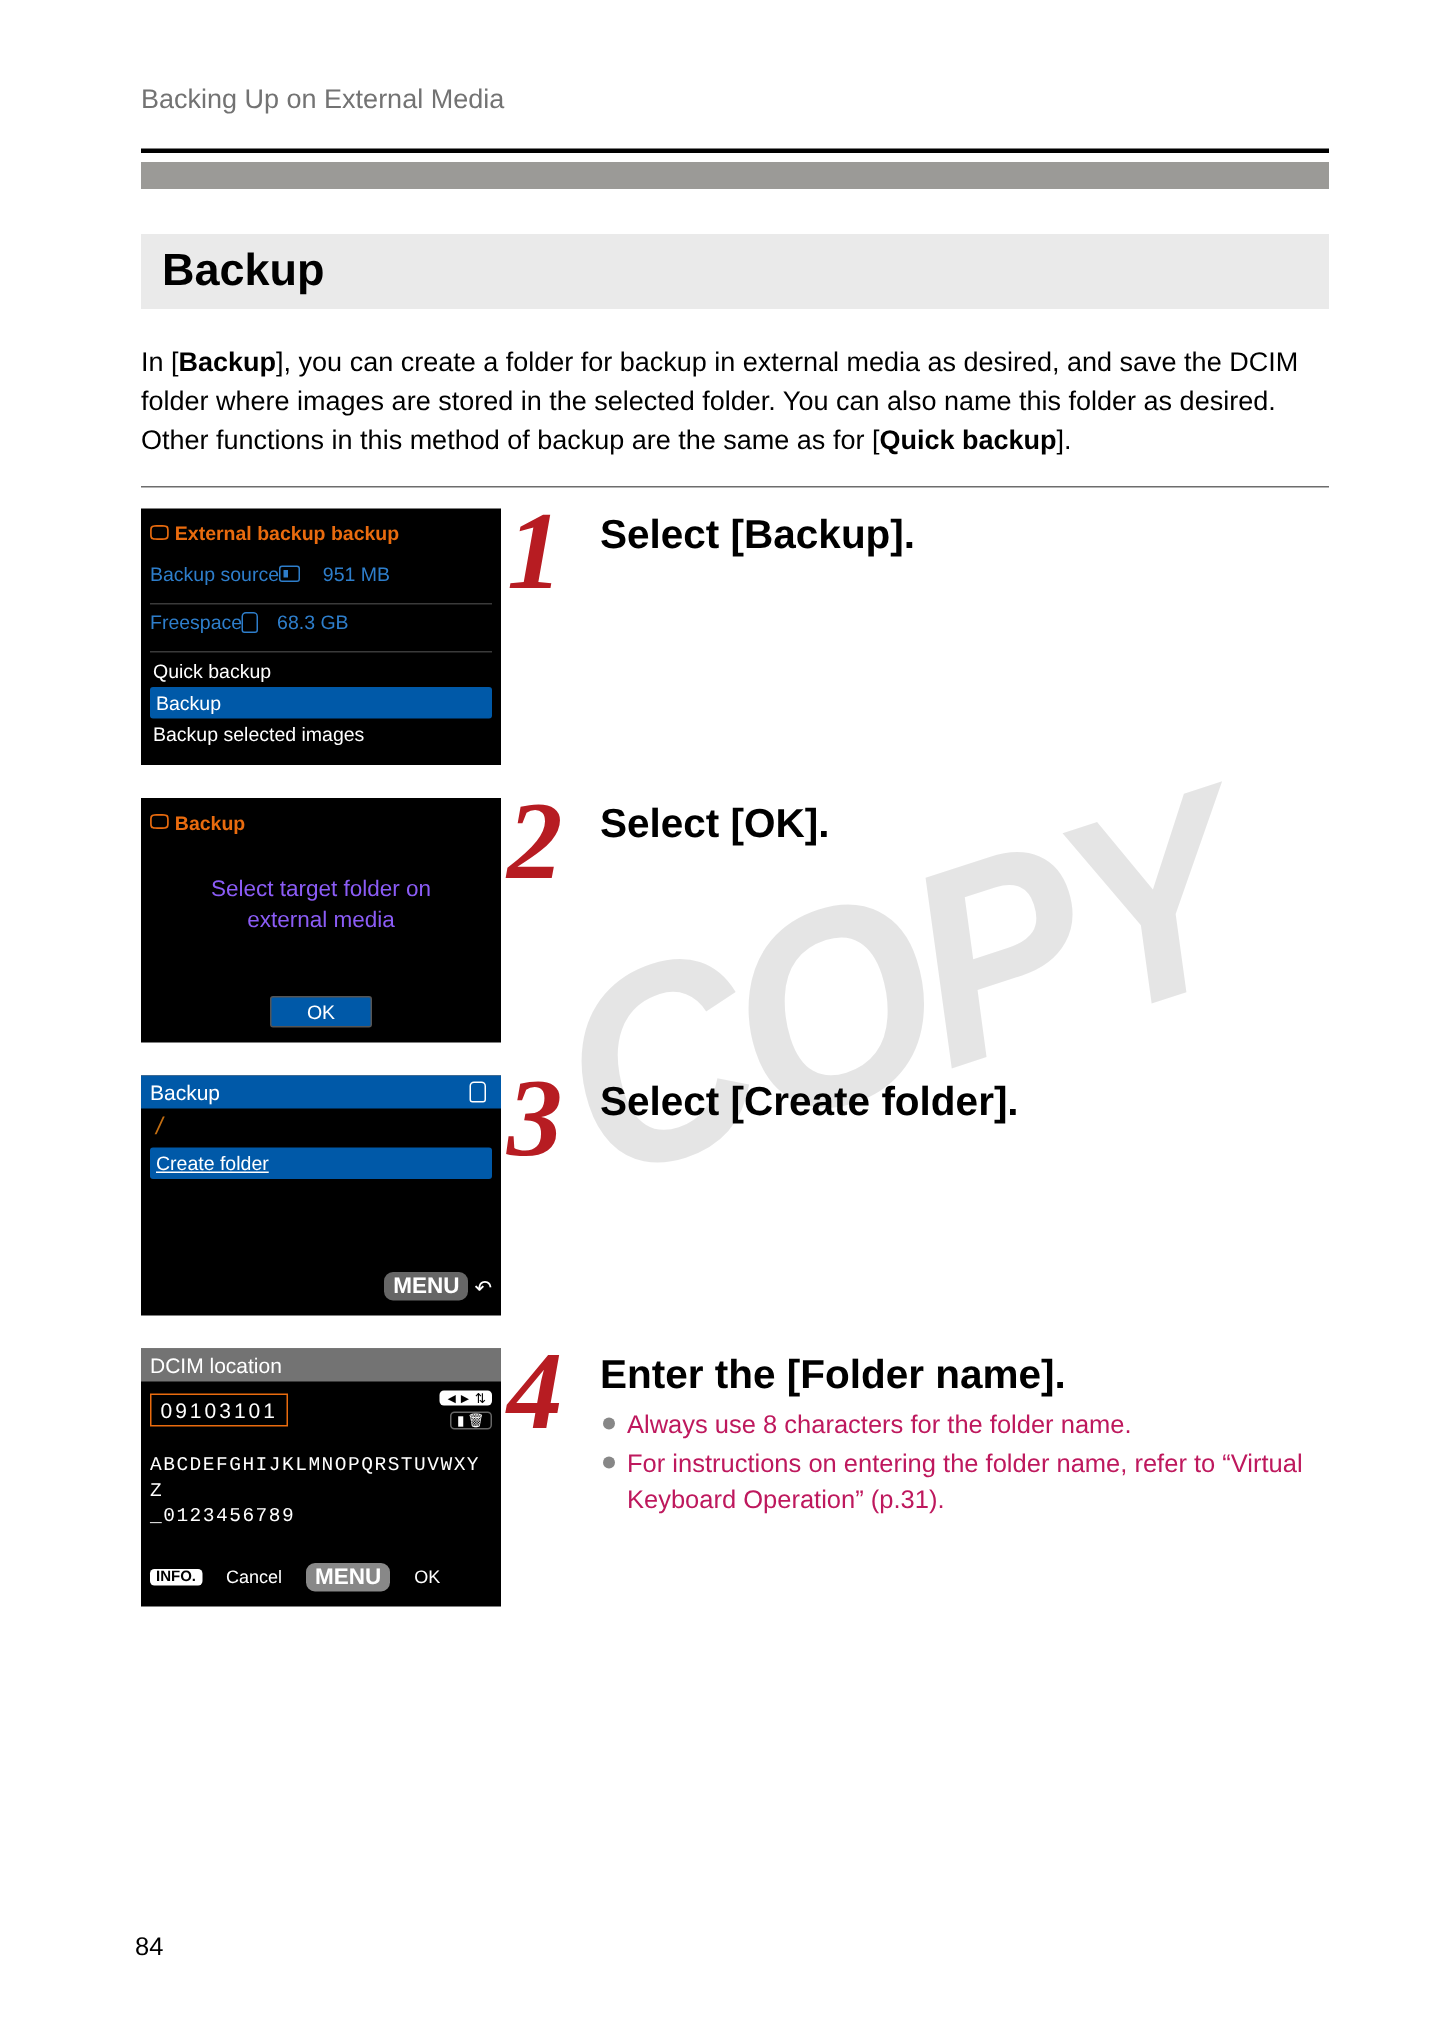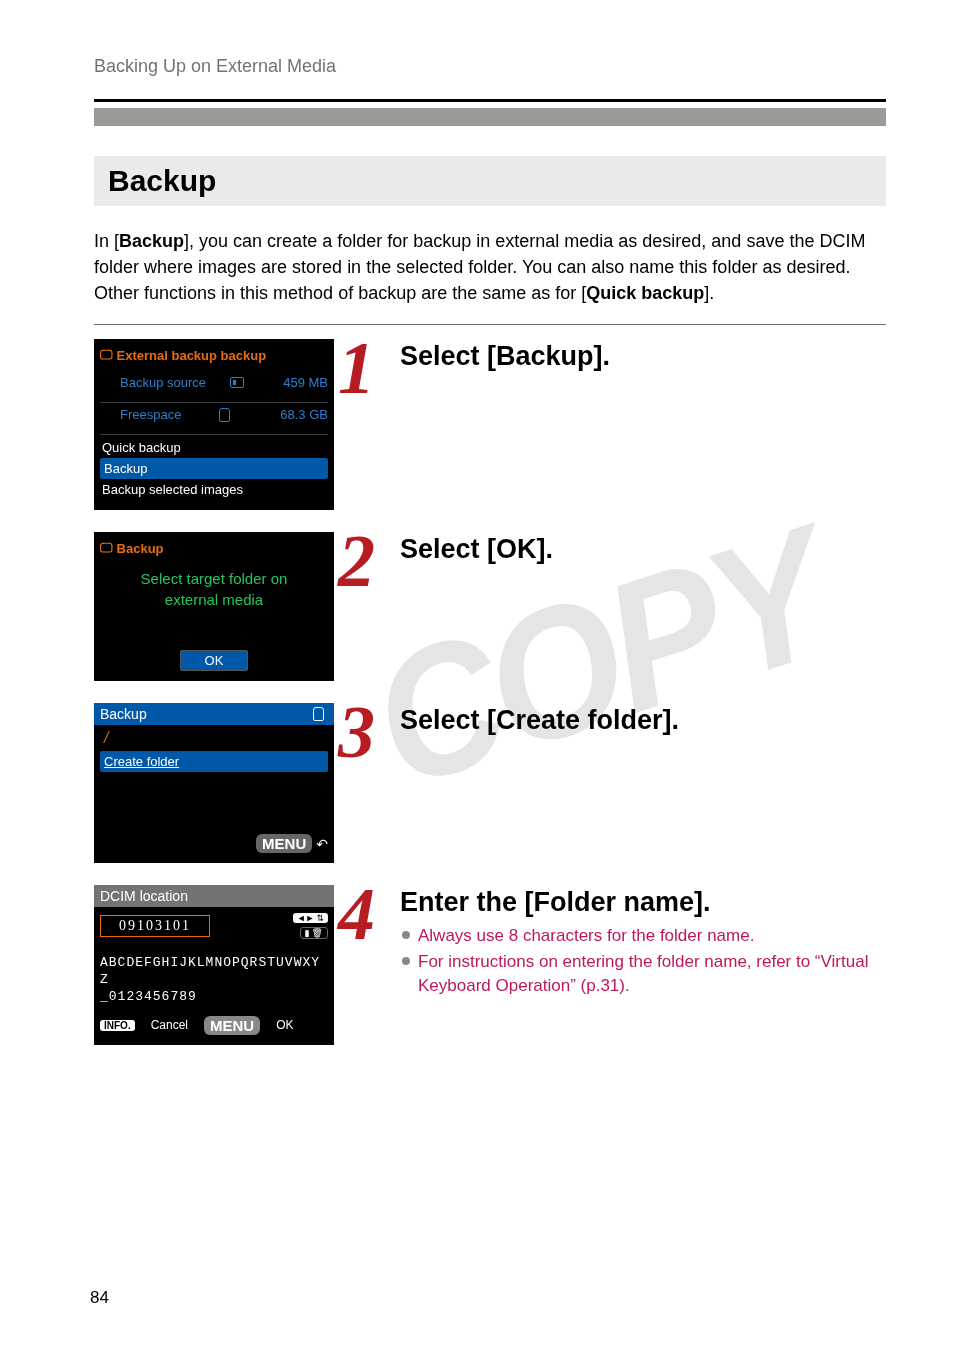--- a/index.html
+++ b/index.html
@@ -114,26 +114,25 @@
     color: #e96b0e;
     font-weight: bold;
     font-size: 13px;
     display: flex;
     align-items: center;
     gap: 4px;
     margin-bottom: 10px;
   }
   .row {
     display: flex;
-    justify-content: space-between;
+    justify-content: flex-start;
     align-items: center;
     color: #2e7ecb;
     font-size: 13px;
     padding: 2px 0 10px;
-    margin-left: 20px;
   }
   .row .lbl { }
   .row .mid { display:flex; align-items:center; }
   .row .val { color: #2e7ecb; min-width: 56px; text-align: right; }
   .sep { height:1px; background:#3a3a3a; margin: 2px 0; }
   .opts .opt {
     color: #fff;
     font-size: 13px;
     padding: 3px 2px;
   }
@@ -154,24 +153,24 @@
   .tiny-icon.card::after {
     content:""; position:absolute; left:2px; top:2px; width:3px; height:5px; background:#2e7ecb;
   }
   .tiny-icon.drive {
     border-color:#2e7ecb; width:11px; height:14px; border-radius:3px 3px 2px 2px;
   }
   .tiny-icon.drive.w { border-color:#fff; }
   
   .centered {
     text-align: center;
-    color: #22c55e;
+    color: #8b5cf6;
     font-size: 15px;
     line-height: 1.4;
-    margin: 12px 0 40px;
+    margin: 26px 0 40px;
   }
   .okbtn {
     display: block;
     margin: 0 auto;
     background: #0059a8;
     color:#fff;
     border:1px solid #555;
     font-size: 13px;
     padding: 2px 24px;
     border-radius: 2px;
@@ -196,38 +195,38 @@
   
   .s4-top {
     background:#737373; color:#fff; font-size:14px;
     padding:3px 6px; margin:-8px -6px 6px;
   }
   .fname-row {
     display:flex; align-items:center; justify-content:space-between;
   }
   .fname {
     border:1px solid #e96b0e; color:#fff;
-    font-family: Liberation Serif, serif;
+    font-family: Liberation Sans, sans-serif;
     letter-spacing: 2px;
-    padding: 2px 18px;
+    padding: 2px 6px;
     font-size: 14px;
     text-align: right;
   }
   .iconcol { display:flex; flex-direction:column; gap:4px; align-items:flex-end; }
   .pill {
     background:#fff; color:#000; font-size:9px;
     padding:0 4px; border-radius:3px; display:flex; align-items:center; gap:2px;
   }
   .pill.dark { background:#000; color:#fff; border:1px solid #666; }
   .kbd {
     color:#fff; font-family:"Courier New", monospace; letter-spacing:1px;
     font-size:13px; margin-top: 16px; line-height:1.3; word-break:break-all;
   }
   .btnrow {
-    display:flex; gap:16px; align-items:center; margin-top:10px;
+    display:flex; gap:16px; align-items:center; margin-top:22px;
     font-size:12px;
   }
   .infobox {
     background:#fff; color:#000; font-size:10px; font-weight:bold;
     padding:0 4px; border-radius:3px;
   }
   
   .watermark {
     position:absolute;
     left: 370px;
@@ -274,21 +273,21 @@
         <div class="ui">
           <div class="ui-title">
               <span>🖵</span>
               <span>External backup backup</span>
             </div>
           <div class="row">
             <span class="lbl">Backup source</span>
             <span class="mid">
                 <span class="tiny-icon card"></span>
               </span>
-            <span class="val">459 MB</span>
+            <span class="val">951 MB</span>
           </div>
           <div class="sep"></div>
           <div class="row">
             <span class="lbl">Freespace</span>
             <span class="mid">
                 <span class="tiny-icon drive"></span>
               </span>
             <span class="val">68.3 GB</span>
           </div>
           <div class="sep"></div>

